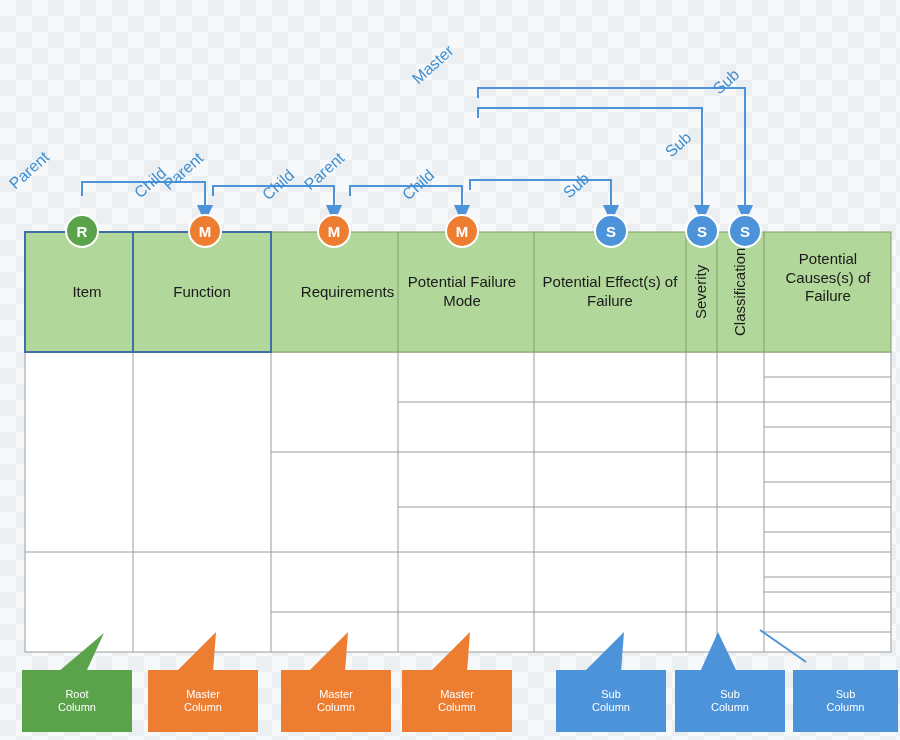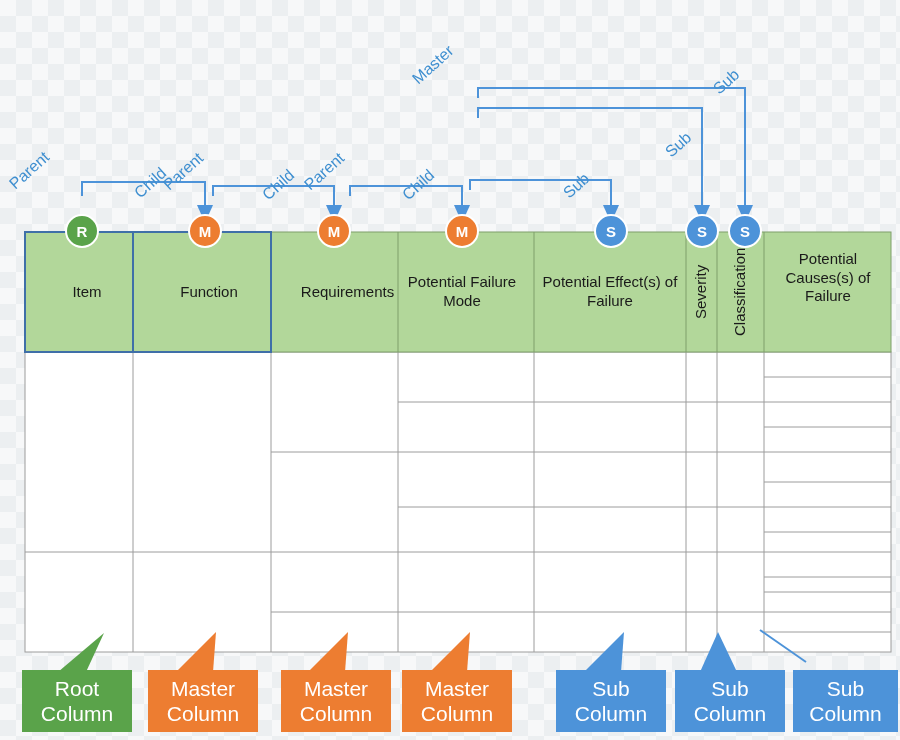--- a/index.html
+++ b/index.html
@@ -62,21 +62,21 @@
     white-space: nowrap;
     transform-origin: left bottom;
   }
   .callout-text {
     position: absolute;
     display: flex;
     flex-direction: column;
     align-items: center;
     justify-content: center;
     color: #ffffff;
-    font-size: 21px;
+    font-size: 11px;
     line-height: 1.2;
     text-align: center;
     pointer-events: none;
   }
 </style>
 </head>
 <body>
 
 <div id="stage">
   <div id="checker"></div>
@@ -224,21 +224,21 @@
 
       <g>
         <path d="M793,670 L898,670 L898,732 L793,732 Z" fill="#4d93d9"></path>
       </g>
     </g>
   </svg>
 
   <div class="hdr-text" style="left:25px; top:232px; width:124px; height:120px;">
     <span>Item</span>
   </div>
-  <div class="hdr-text" style="left:133px; top:232px; width:138px; height:120px;margin-left:7px;">
+  <div class="hdr-text" style="left:133px; top:232px; width:138px; height:120px;">
     <span>Function</span>
   </div>
   <div class="hdr-text" style="left:271px; top:232px; width:153px; height:120px;text-align:right;">
     <span>Requirements</span>
   </div>
   <div class="hdr-text" style="left:398px; top:232px; width:128px; height:120px;align-items:center;">
     <span>Potential Failure Mode</span>
   </div>
   <div class="hdr-text" style="left:540px; top:232px; width:140px; height:120px;">
     <span>Potential Effect(s) of Failure</span>

